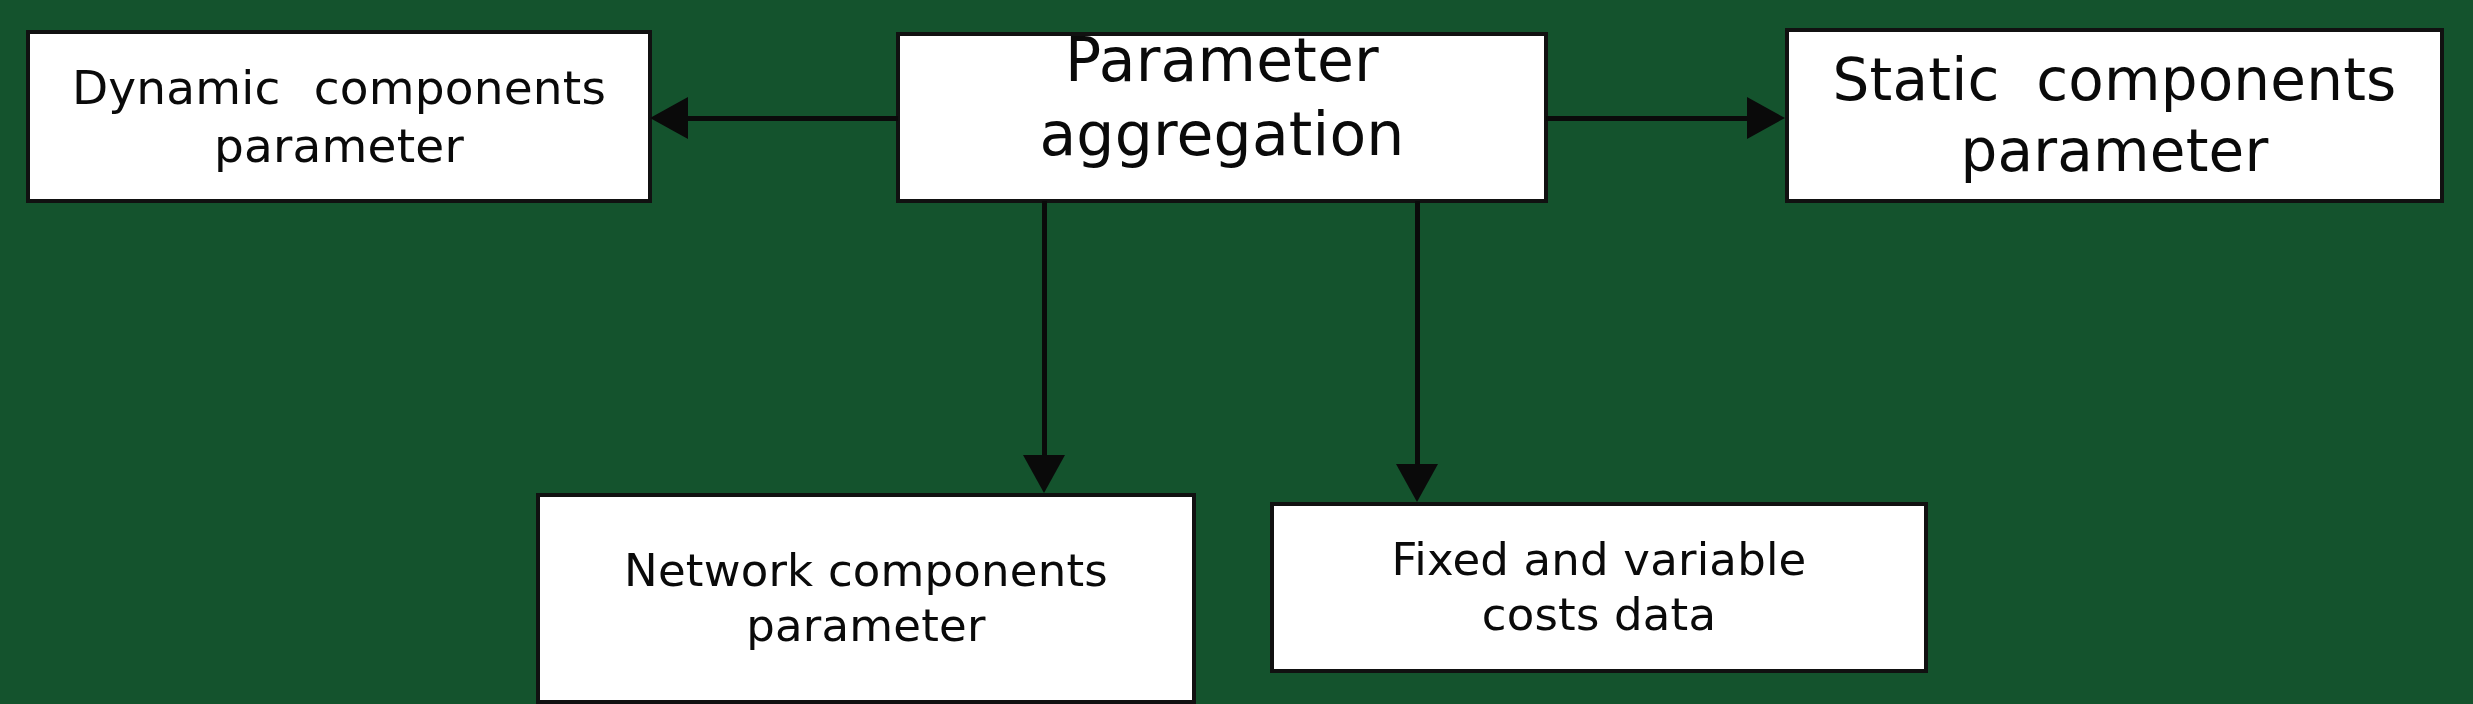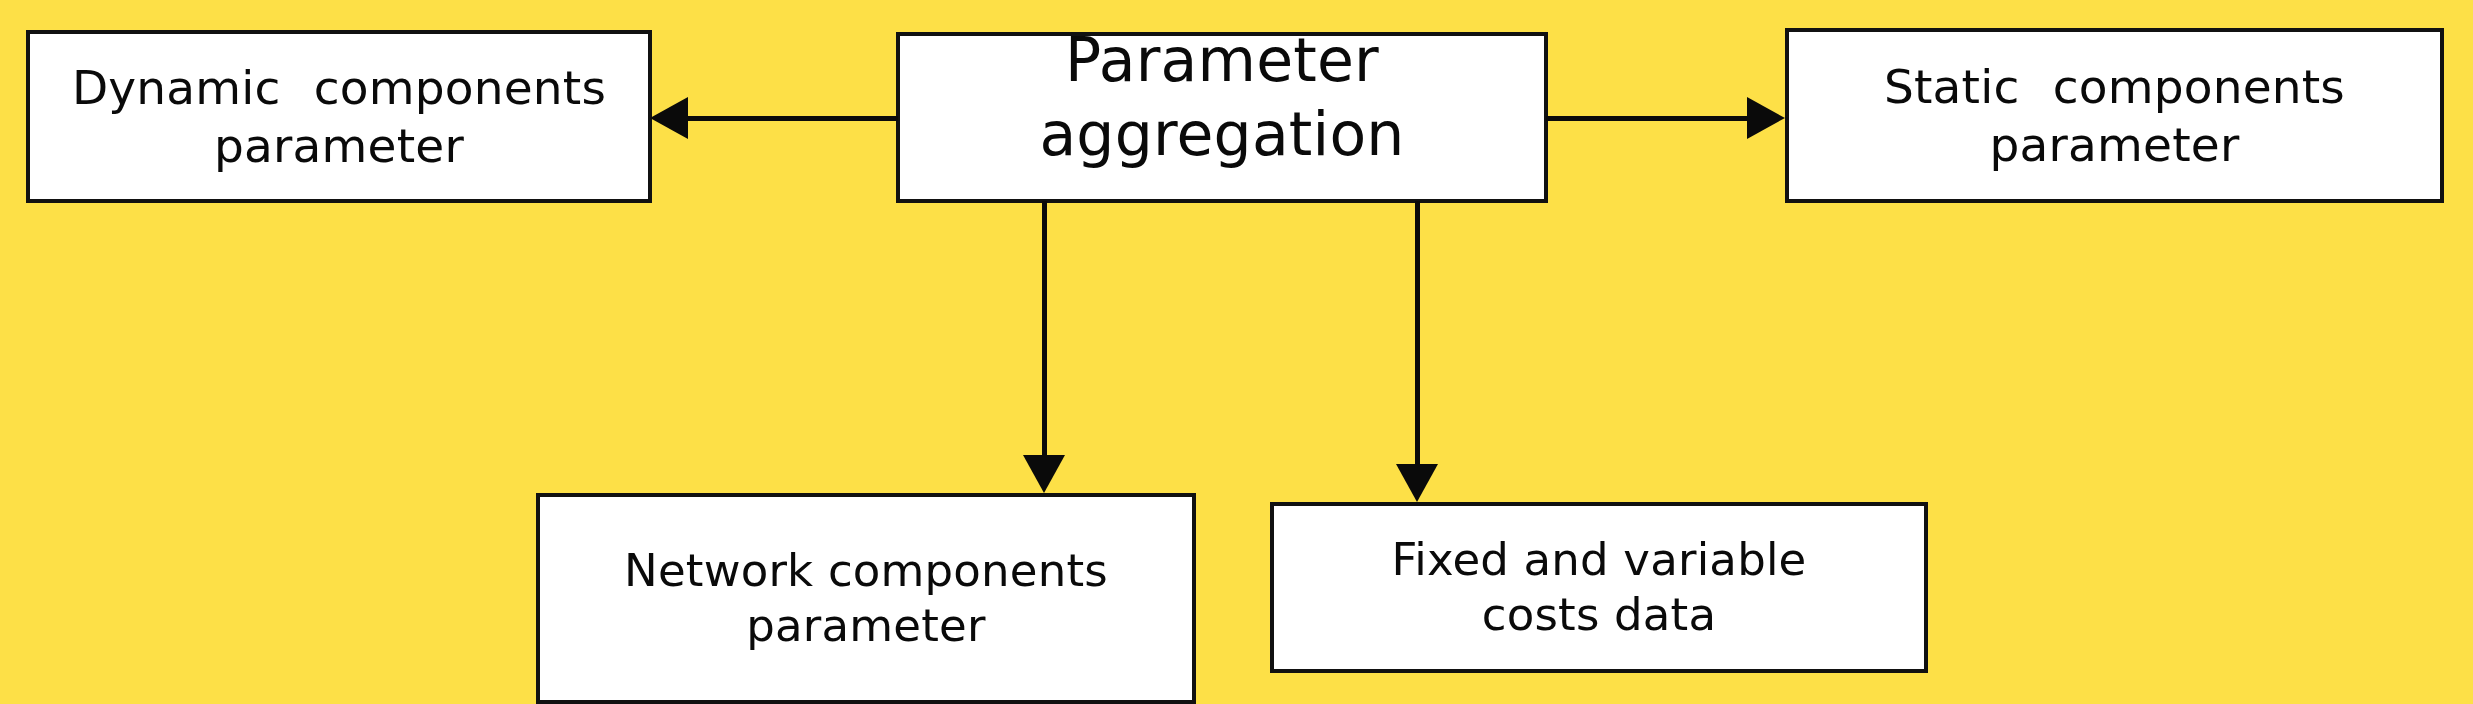--- a/index.html
+++ b/index.html
@@ -4,21 +4,21 @@
 <style>
   html, body {
     margin: 0;
     padding: 0;
     background: #ffffff;
   }
   #canvas {
     position: relative;
     width: 2473px;
     height: 704px;
-    background: #fde047;
+    background: #14532d;
     overflow: hidden;
     font-family: "DejaVu Sans", sans-serif;
   }
   .node {
     position: absolute;
     box-sizing: border-box;
     border: 4px solid #111111;
     background: #ffffff;
     display: flex;
     align-items: center;
@@ -42,21 +42,21 @@
   #node-dynamic .node-label { word-spacing: 18px; }
 
   #node-aggregation {
     left: 896px; top: 32px;  width: 652px; height: 171px;
     font-size: 60px;
   }
   #node-aggregation .node-label { padding-bottom: 40px; }
 
   #node-static {
     left: 1785px; top: 28px; width: 659px; height: 175px;
-    font-size: 47px;
+    font-size: 58px;
   }
   #node-static .node-label { word-spacing: 18px; }
 
   #node-network {
     left: 536px; top: 493px; width: 660px; height: 211px;
     font-size: 45px;
   }
 
   #node-costs {
     left: 1270px; top: 502px; width: 658px; height: 171px;

